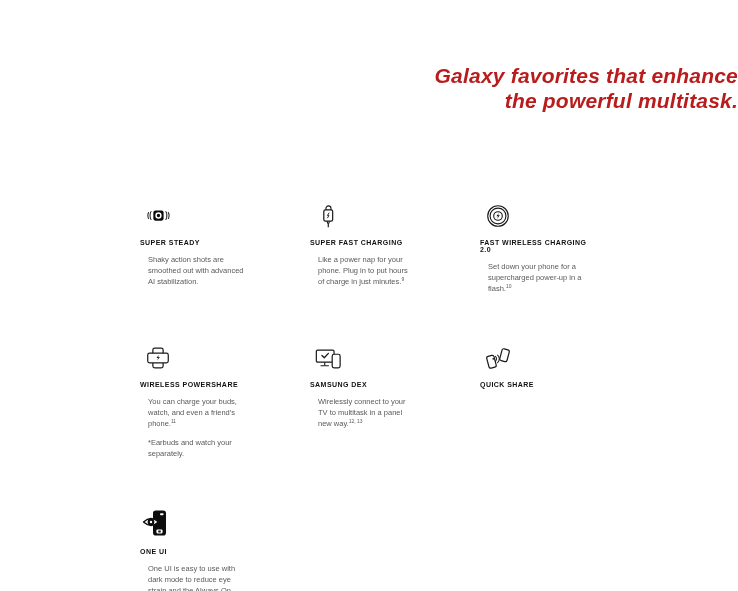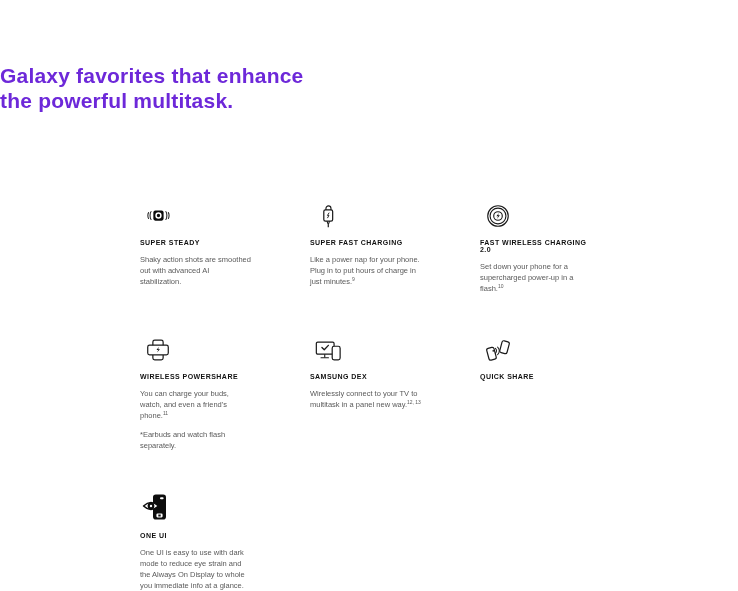--- a/index.html
+++ b/index.html
@@ -6,26 +6,27 @@
     margin: 0;
     padding: 0;
     background: #ffffff;
     width: 738px;
     height: 591px;
     overflow: hidden;
     font-family: "Liberation Sans", "DejaVu Sans", sans-serif;
   }
   .page-title {
     margin-top: 63px;
-    text-align: left;
+    text-align: right;
     font-size: 21px;
     line-height: 25px;
     font-weight: bold;
-    color: #6d28d9;
+    color: #b91c1c;
     letter-spacing: 0.2px;
+    font-style: italic;
   }
   .features-grid {
     margin: 87px 0 0 140px;
     display: grid;
     grid-template-columns: repeat(3, 112px);
     column-gap: 58px;
     row-gap: 40px;
   }
   .feature { width: 112px; }
   .icon-box {
@@ -36,21 +37,21 @@
   }
   .icon-box svg { display: block; }
   .feature h3 {
     margin: 0 0 8px 0;
     font-size: 7px;
     font-weight: bold;
     letter-spacing: 0.45px;
     color: #111111;
   }
   .feature p {
-    margin: 0;
+    margin: 8px;
     font-size: 7.5px;
     line-height: 11px;
     color: #5a5a5a;
   }
   .feature p.note { margin-top: 8px; }
   .feature sup { font-size: 5px; line-height: 0; }
 </style>
 </head>
 <body>
 
@@ -108,21 +109,21 @@
   <section class="feature">
     <div class="icon-box">
       <svg width="36" height="28" viewBox="0 0 36 30" fill="none">
         <rect x="12.5" y="4.5" width="11" height="21" rx="2" stroke="#1a1a1a" stroke-width="1.3"></rect>
         <rect x="7" y="9.8" width="22" height="10.5" rx="2" fill="#ffffff" stroke="#1a1a1a" stroke-width="1.3"></rect>
         <path d="M18.8 11.8 L16.4 15 h1.9 L16.9 17.8 l3.2 -3.6 h-1.9 z" fill="#111111"></path>
       </svg>
     </div>
     <h3>WIRELESS POWERSHARE</h3>
     <p><span>You can charge your buds, watch, and even a friend's phone.</span><sup>11</sup></p>
-    <p class="note">*Earbuds and watch flash separately.</p>
+    <p class="note">*Earbuds and watch your separately.</p>
   </section>
 
   <section class="feature">
     <div class="icon-box">
       <svg width="36" height="28" viewBox="0 0 36 30" fill="none">
         <rect x="5.5" y="6.5" width="19" height="13" rx="1.5" stroke="#1a1a1a" stroke-width="1.3"></rect>
         <path d="M11.5 12.3 l2.5 2.5 l4.4 -4.8" stroke="#1a1a1a" stroke-width="1.4" stroke-linecap="round" stroke-linejoin="round"></path>
         <path d="M14.5 19.5 V23" stroke="#1a1a1a" stroke-width="1.2"></path>
         <path d="M10.5 23.3 h8" stroke="#1a1a1a" stroke-width="1.2" stroke-linecap="round"></path>
         <rect x="22.5" y="11" width="8.5" height="14.5" rx="2" fill="#ffffff" stroke="#1a1a1a" stroke-width="1.3"></rect>

